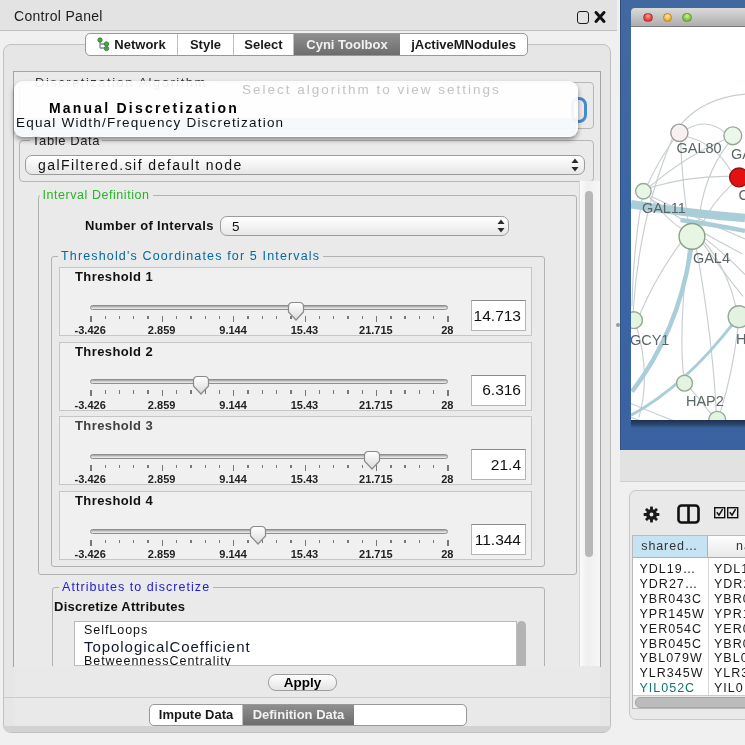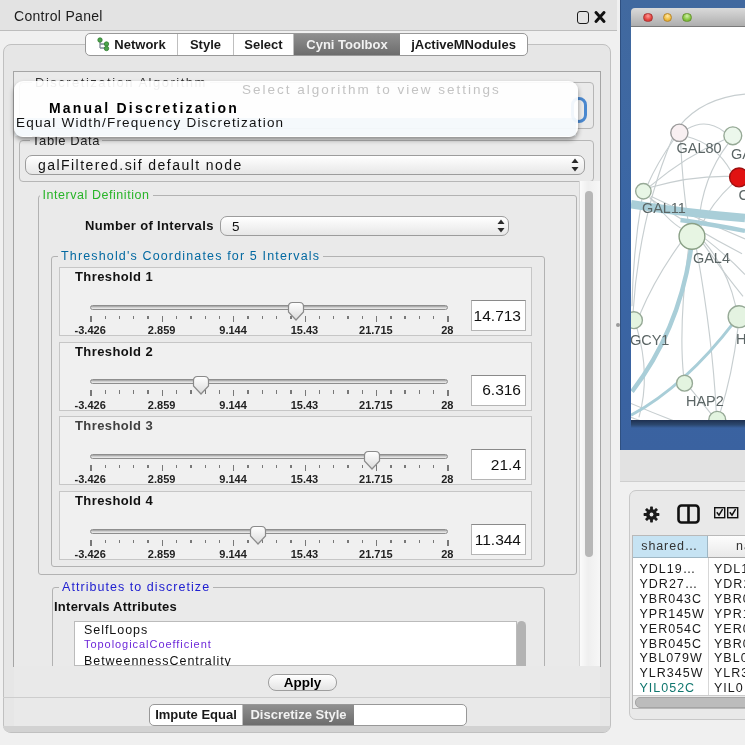--- a/index.html
+++ b/index.html
@@ -248,40 +248,40 @@
           <stop offset="0" stop-color="#ffffff"></stop>
           <stop offset="1" stop-color="#dadada"></stop>
         </linearGradient>
       </defs>
     </svg>
     <div class="abs" style="left:471px;top:524px;width:55px;height:31px;background:#fff;border:1px solid #b5b5b5;border-top-color:#8a8a8a;box-sizing:border-box;display:flex;align-items:center;justify-content:flex-end;padding-right:4px;font-size:15.5px;color:#111;">11.344</div>
   </div>
 
 <div class="abs" style="left:52px;top:587px;width:491px;height:120px;border:1px solid #b2b2b2;border-radius:3px;"></div>
 <div class="abs grouptitle" style="left:59px;top:581px;font-size:12.5px;letter-spacing:1.05px;color:#2020d0;">Attributes to discretize</div>
-<div class="abs" style="left:54px;top:599px;font-size:13px;font-weight:bold;letter-spacing:0.25px;color:#111;">Intervals Attributes</div>
+<div class="abs" style="left:54px;top:599px;font-size:13px;font-weight:bold;letter-spacing:0.25px;color:#111;">Discretize Attributes</div>
 <div class="abs" style="left:73.5px;top:620.5px;width:443px;height:45.5px;background:#ffffff;border:1px solid #bbb;box-sizing:border-box;"></div>
 <div class="abs" style="left:84px;top:622.5px;font-size:12.5px;letter-spacing:0.95px;color:#111;">SelfLoops</div>
-<div class="abs" style="left:84px;top:638px;font-size:11px;letter-spacing:0.95px;color:#6d28d9;">TopologicalCoefficient</div>
+<div class="abs" style="left:84px;top:638px;font-size:15px;letter-spacing:0.95px;color:#0f172a;">TopologicalCoefficient</div>
 <div class="abs" style="left:84px;top:653.5px;font-size:12.5px;letter-spacing:0.95px;color:#111;">BetweennessCentrality</div>
 <div class="abs" style="left:517px;top:621px;width:9px;height:45px;background:#b3b3b3;border-radius:5px 5px 0 0;"></div>
 
 <div class="abs" style="left:14px;top:666px;width:586px;height:66px;background:#e9e9e9;"></div>
 
 <div class="abs" style="left:578.5px;top:181px;width:21.5px;height:485px;background:linear-gradient(90deg,#fbfbfb,#efefef 40%,#f7f7f7);border-left:1px solid #d5d5d5;box-sizing:border-box;"></div>
 <div class="abs" style="left:584.5px;top:191px;width:8px;height:366px;background:#b7b7b7;border-radius:4px;"></div>
 
 <div class="abs" style="left:268px;top:673.5px;width:69px;height:17.5px;background:linear-gradient(180deg,#ffffff,#e4e4e4);border:1px solid #9e9e9e;border-radius:8px;box-sizing:border-box;display:flex;align-items:center;justify-content:center;font-size:13.5px;font-weight:600;color:#000;">Apply</div>
 
 <div class="abs" style="left:3px;top:697px;width:607px;height:0;border-top:1px solid #cdcdcd;"></div>
 <div class="abs" style="left:3px;top:726px;width:607px;height:6px;background:#d2d2d2;border-radius:0 0 8px 8px;"></div>
 
 <div class="abs" style="left:149px;top:703.5px;width:318px;height:22px;background:#ffffff;border:1px solid #989898;border-radius:5px;box-sizing:border-box;overflow:hidden;display:flex;">
-  <div style="width:92px;border-right:1px solid #bfbfbf;display:flex;align-items:center;justify-content:center;font-size:13px;font-weight:600;color:#191919;">Impute Equal</div>
-  <div style="width:111px;background:linear-gradient(180deg,#8f8f8f,#6d6d6d);display:flex;align-items:center;justify-content:center;font-size:13px;font-weight:600;color:#f2f2f2;">Discretize Style</div>
+  <div style="width:92px;border-right:1px solid #bfbfbf;display:flex;align-items:center;justify-content:center;font-size:13px;font-weight:600;color:#191919;">Impute Data</div>
+  <div style="width:111px;background:linear-gradient(180deg,#8f8f8f,#6d6d6d);display:flex;align-items:center;justify-content:center;font-size:13px;font-weight:600;color:#f2f2f2;">Definition Data</div>
 </div>
 
 <div class="abs" style="left:615.5px;top:323px;width:4px;height:4px;background:#9a9a9a;border-radius:2px;"></div>
 
 <div class="abs" style="left:619.5px;top:0;width:125.5px;height:450px;background:linear-gradient(180deg,#41699f 0%,#3a66a5 50%,#3a62a0 100%);border-left:1px solid #2f5081;box-sizing:border-box;"></div>
 
 <div class="abs" style="left:631px;top:7.5px;width:114px;height:19.5px;background:linear-gradient(180deg,#dadada,#aeaeae);border-bottom:1px solid #7a7a7a;border-radius:4px 0 0 0;box-sizing:border-box;"></div>
 <div class="abs" style="left:643.4px;top:12.6px;width:9.2px;height:9.2px;border-radius:50%;background:radial-gradient(circle at 50% 30%,#ff9a96 0%,#e2423e 60%,#cd3531 100%);border:1px solid #a33;box-sizing:border-box;"></div>
 <div class="abs" style="left:662.9px;top:12.6px;width:9.2px;height:9.2px;border-radius:50%;background:radial-gradient(circle at 50% 30%,#ffe9a8 0%,#eebb3e 60%,#d99f27 100%);border:1px solid #b8862a;box-sizing:border-box;"></div>
 <div class="abs" style="left:682.4px;top:12.6px;width:9.2px;height:9.2px;border-radius:50%;background:radial-gradient(circle at 50% 30%,#d2f0a8 0%,#84c43e 60%,#6aa52c 100%);border:1px solid #679431;box-sizing:border-box;"></div>

